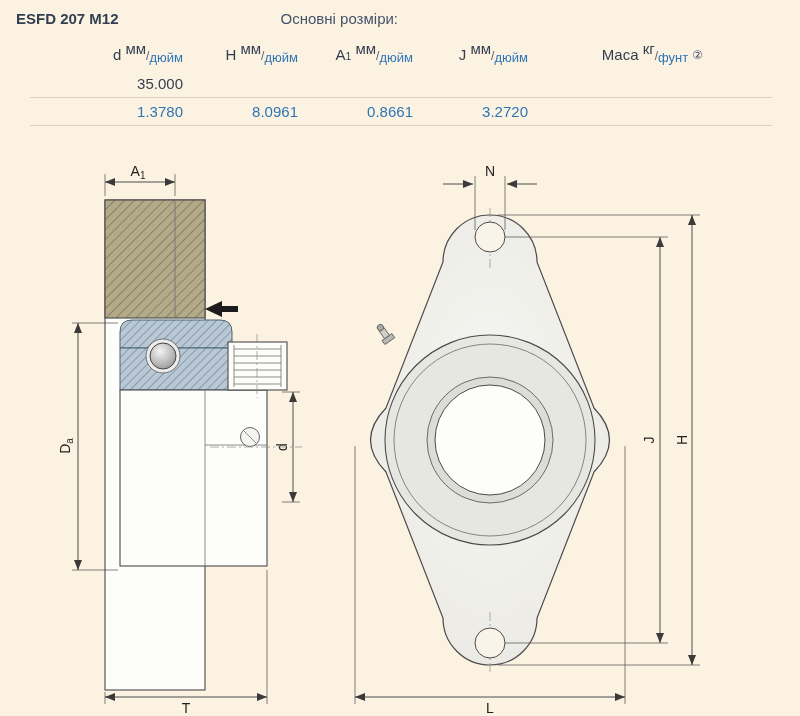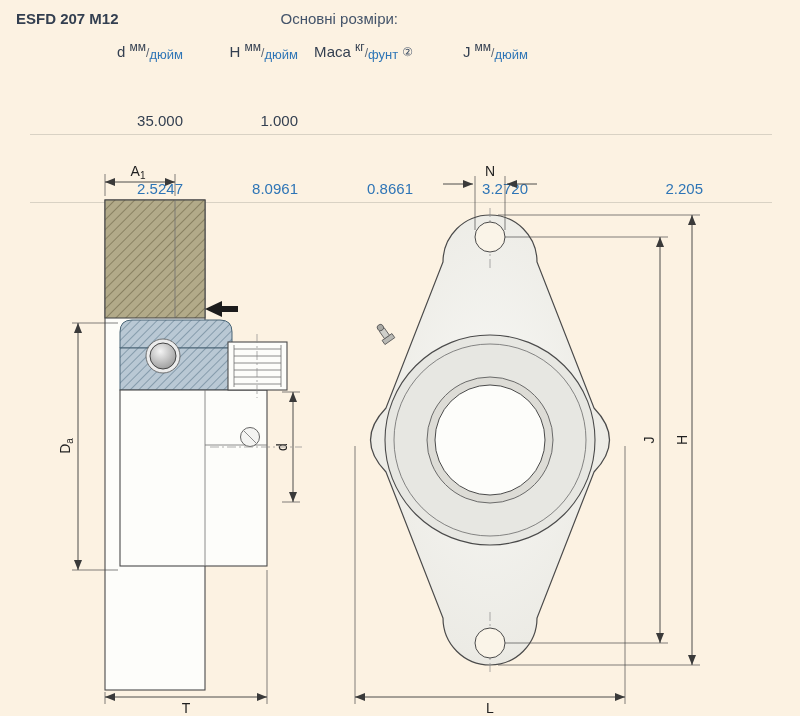--- a/index.html
+++ b/index.html
@@ -8,23 +8,23 @@
     background:var(--background,#fcf2e2);
     font-family:"Liberation Sans",sans-serif;
   }
   .topbar{display:flex;align-items:baseline;padding:10px 16px 0 16px;}
   .product{font-size:15px;font-weight:bold;color:var(--mm-text,#333f50);}
   .tbl-title{font-size:15px;color:var(--title-text,#44546a);margin-left:162px;}
 
   .dims{margin:8px 28px 0 30px;font-size:15px;}
   .row{display:grid;grid-template-columns:155px 115px 115px 115px 175px;align-items:baseline;}
   .row .cell{text-align:right;padding:5px 2px 5px 0;white-space:nowrap;}
-  .row.vals{border-bottom:1px solid var(--rule,#d9d2c4);margin-top:40px;}
+  .row.vals{border-bottom:1px solid var(--rule,#d9d2c4);}
   .th{color:var(--mm-text,#333f50);font-size:15px;}
-  .th sup{font-size:12px;color:var(--mm-text,#333f50);}
+  .th sup{font-size:15px;color:var(--mm-text,#333f50);}
   .th .symsub{font-size:10.5px;}
   .th .sl{font-size:12px;color:#5a6472;}
   .th .inch-u{font-size:13px;color:var(--inch-text,#2e75b6);vertical-align:-2px;}
   .note{font-size:12px;color:var(--title-text,#44546a);margin-left:4px;cursor:pointer;vertical-align:1px;}
   .mm .cell{color:var(--mm-text,#333f50);}
   .inch .cell{color:var(--inch-text,#2e75b6);}
 
   .drawing{position:absolute;top:146px;left:0;}
   .outl{fill:#fdfdfa;stroke:#4a4a4a;stroke-width:1.1;}
   .thin{stroke:#6e6e6e;stroke-width:0.8;fill:none;}
@@ -40,33 +40,32 @@
 
 <div class="topbar">
   <div class="product">ESFD 207 M12</div>
   <div class="tbl-title">Основні розміри:</div>
 </div>
 
 <div class="dims">
   <div class="row hdr">
     <div class="cell th"><span>d</span><span class="symsub"></span> <sup>мм</sup><span class="sl">/</span><span class="inch-u">дюйм</span></div>
     <div class="cell th"><span>H</span><span class="symsub"></span> <sup>мм</sup><span class="sl">/</span><span class="inch-u">дюйм</span></div>
+    <div class="cell th"><span>A</span><span class="symsub">1</span> <sup>мм</sup><span class="sl">/</span><span class="inch-u">дюйм</span></div>
+    <div class="cell th"><span>J</span><span class="symsub"></span> <sup>мм</sup><span class="sl">/</span><span class="inch-u">дюйм</span></div>
     <div class="cell th"><span>Маса</span> <sup>кг</sup><span class="sl">/</span><span class="inch-u">фунт</span><span class="note">②</span></div>
-    <div class="cell th"><span>J</span><span class="symsub"></span> <sup>мм</sup><span class="sl">/</span><span class="inch-u">дюйм</span></div>
   </div>
   <div class="row vals mm">
     <div class="cell">35.000</div>
-    <div class="cell">1.000</div>
   </div>
   <div class="row vals inch">
-    <div class="cell">2.5247</div>
+    <div class="cell">1.3780</div>
     <div class="cell">8.0961</div>
     <div class="cell">0.8661</div>
     <div class="cell">3.2720</div>
-    <div class="cell">2.205</div>
   </div>
 </div>
 
 <svg class="drawing" width="800" height="570" viewBox="0 0 800 570">
   <defs>
     <marker id="arw" viewBox="0 0 10 8" markerWidth="10" markerHeight="8" refX="10" refY="4" orient="auto-start-reverse" markerUnits="userSpaceOnUse">
       <path d="M0 0 L10 4 L0 8 Z" fill="#3a3a3a"></path>
     </marker>
     <pattern id="hatchTan" width="7" height="7" patternUnits="userSpaceOnUse" patternTransform="rotate(45)">
       <rect width="7" height="7" fill="#b2aa89"></rect>

